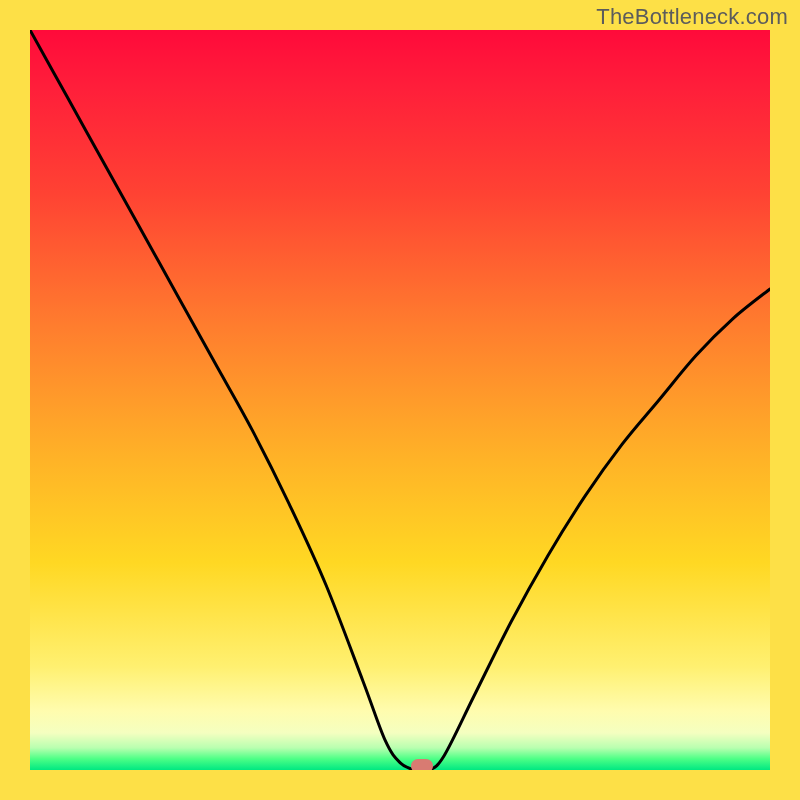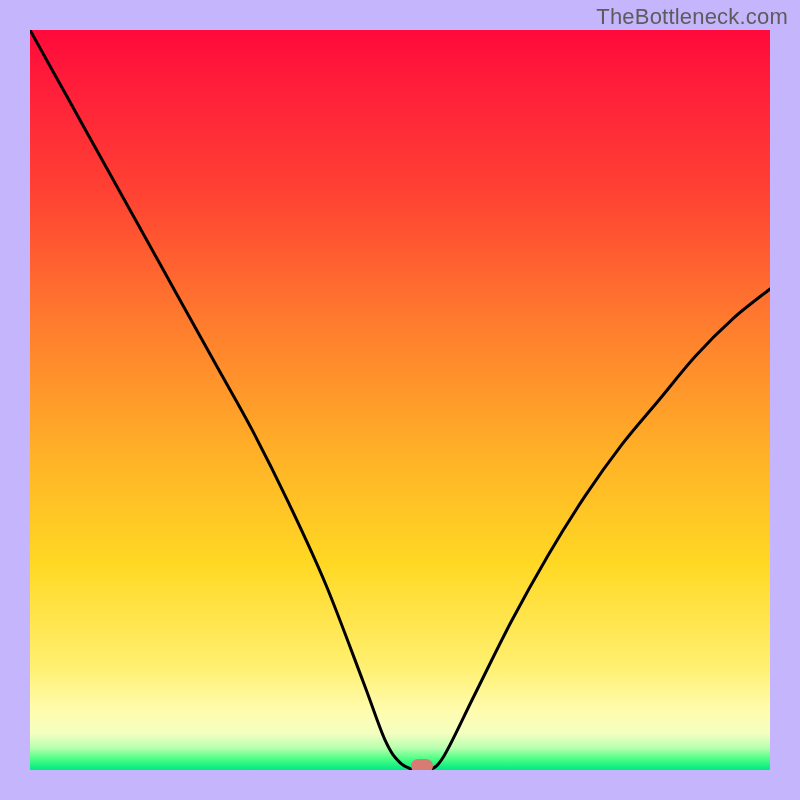--- a/index.html
+++ b/index.html
@@ -8,21 +8,21 @@
     width: 800px;
     height: 800px;
     background: #000;
     overflow: hidden;
     font-family: Arial, Helvetica, sans-serif;
   }
   .frame {
     position: relative;
     width: 800px;
     height: 800px;
-    background: #c4b5fd;
+    background: #fde047;
   }
   .watermark {
     position: absolute;
     top: 4px;
     right: 12px;
     color: #5c5c5c;
     font-size: 22px;
     font-weight: 500;
     letter-spacing: 0.2px;
     z-index: 10;

